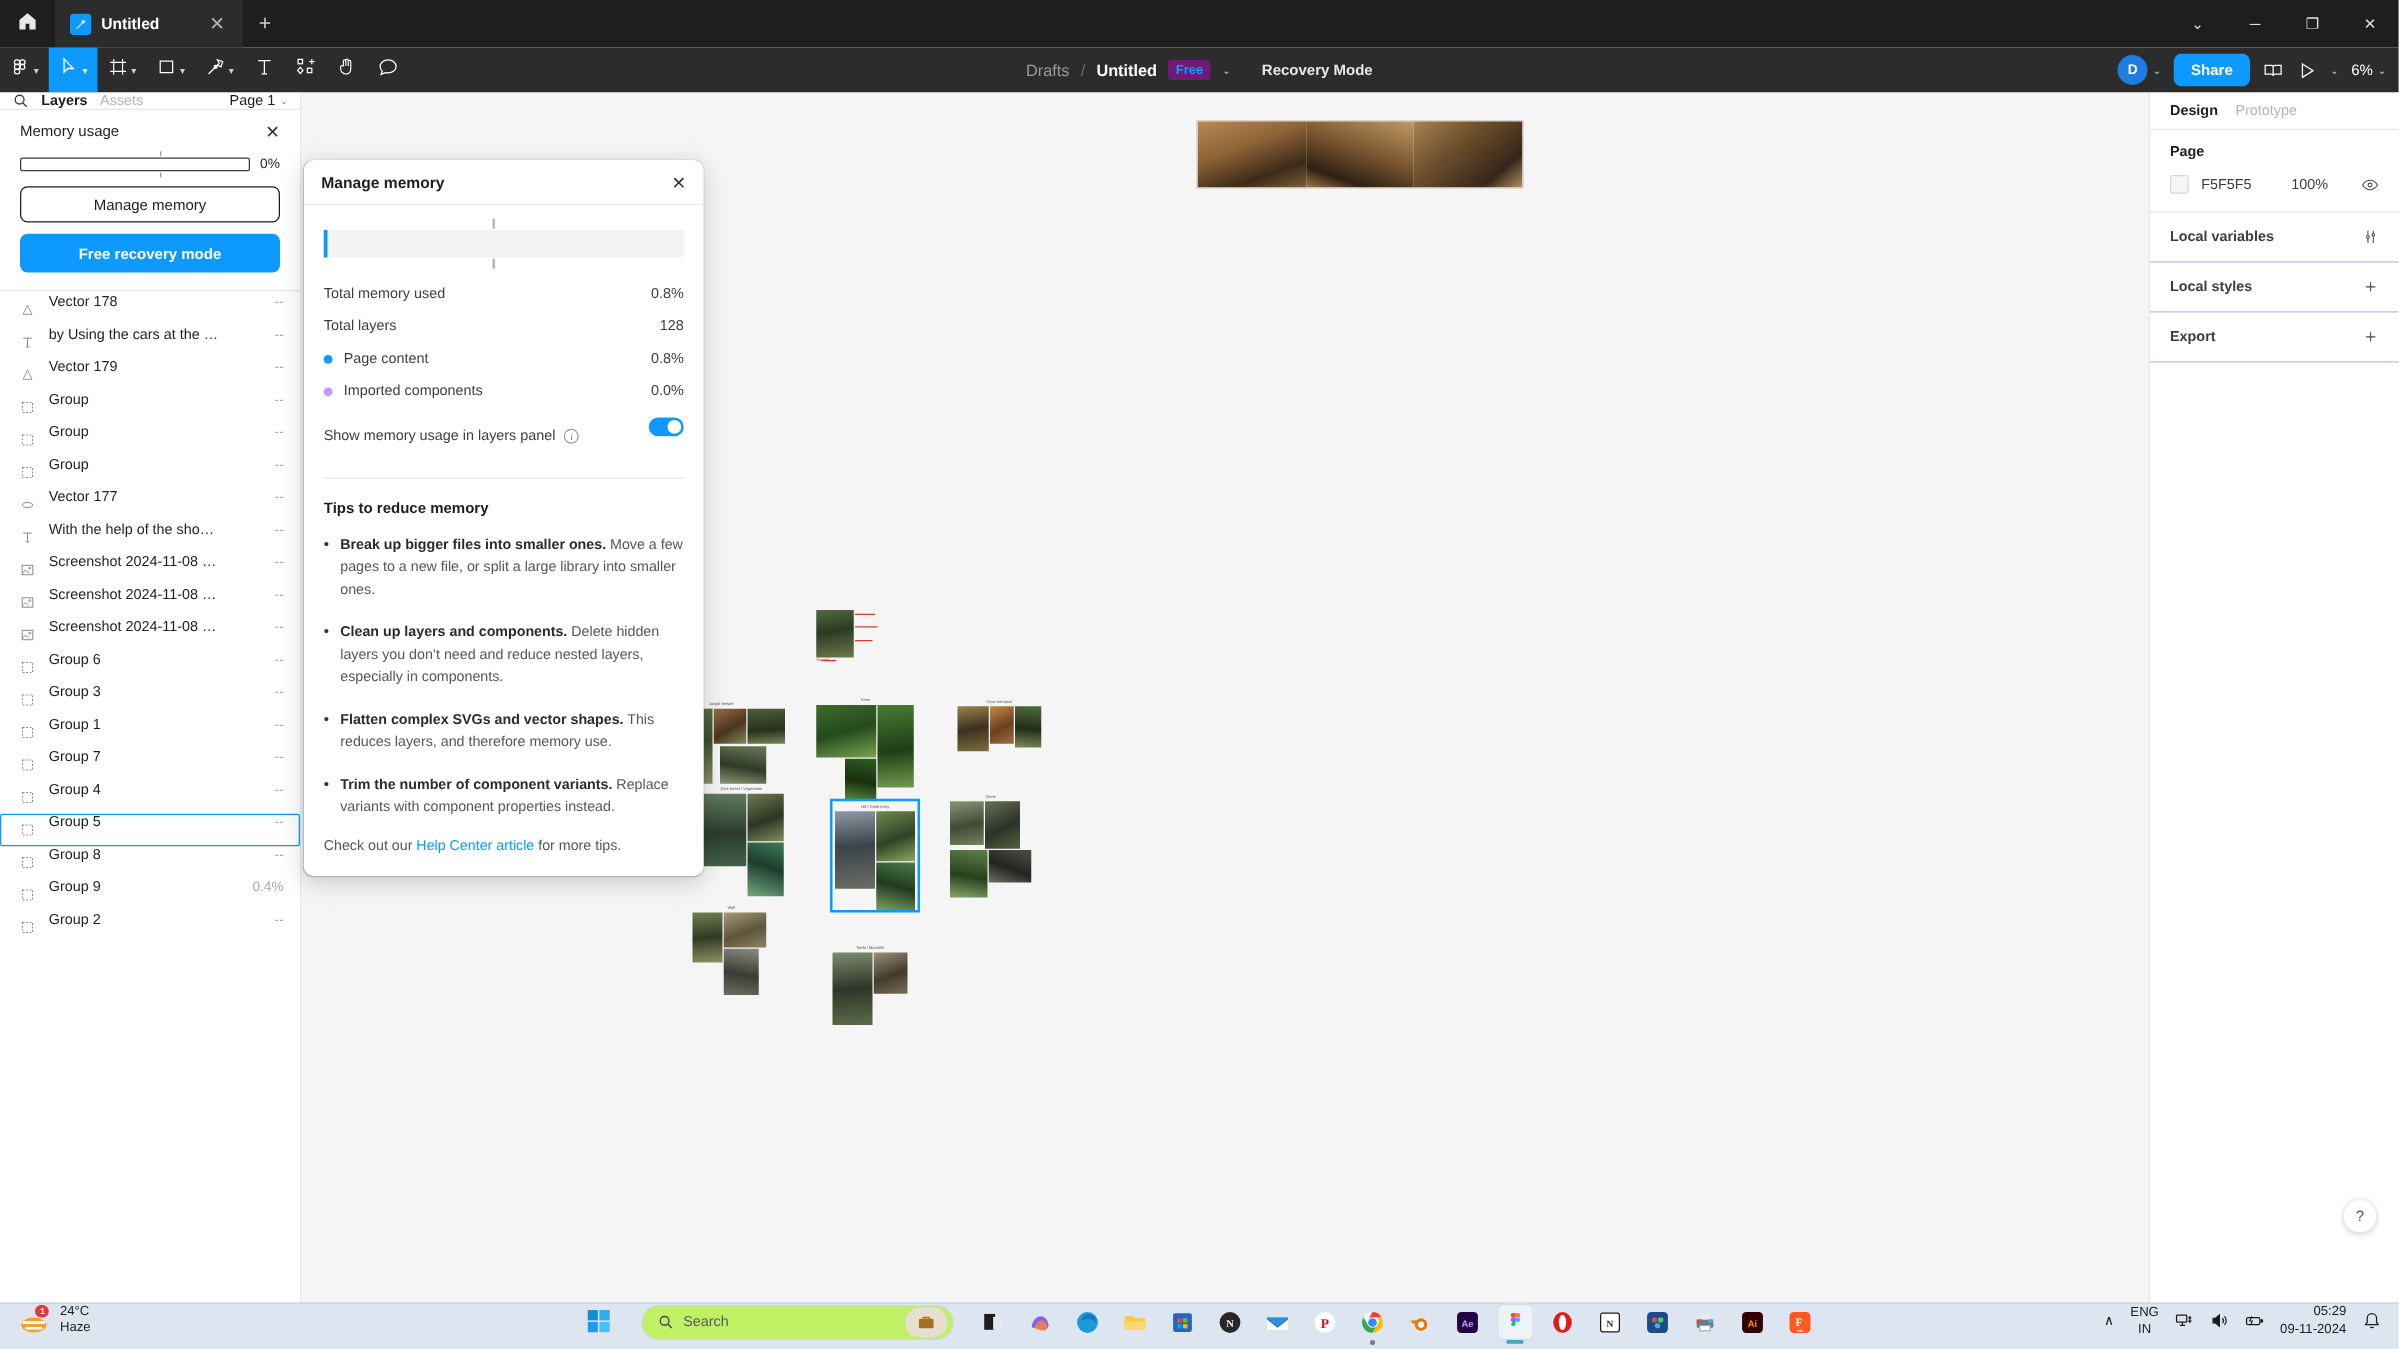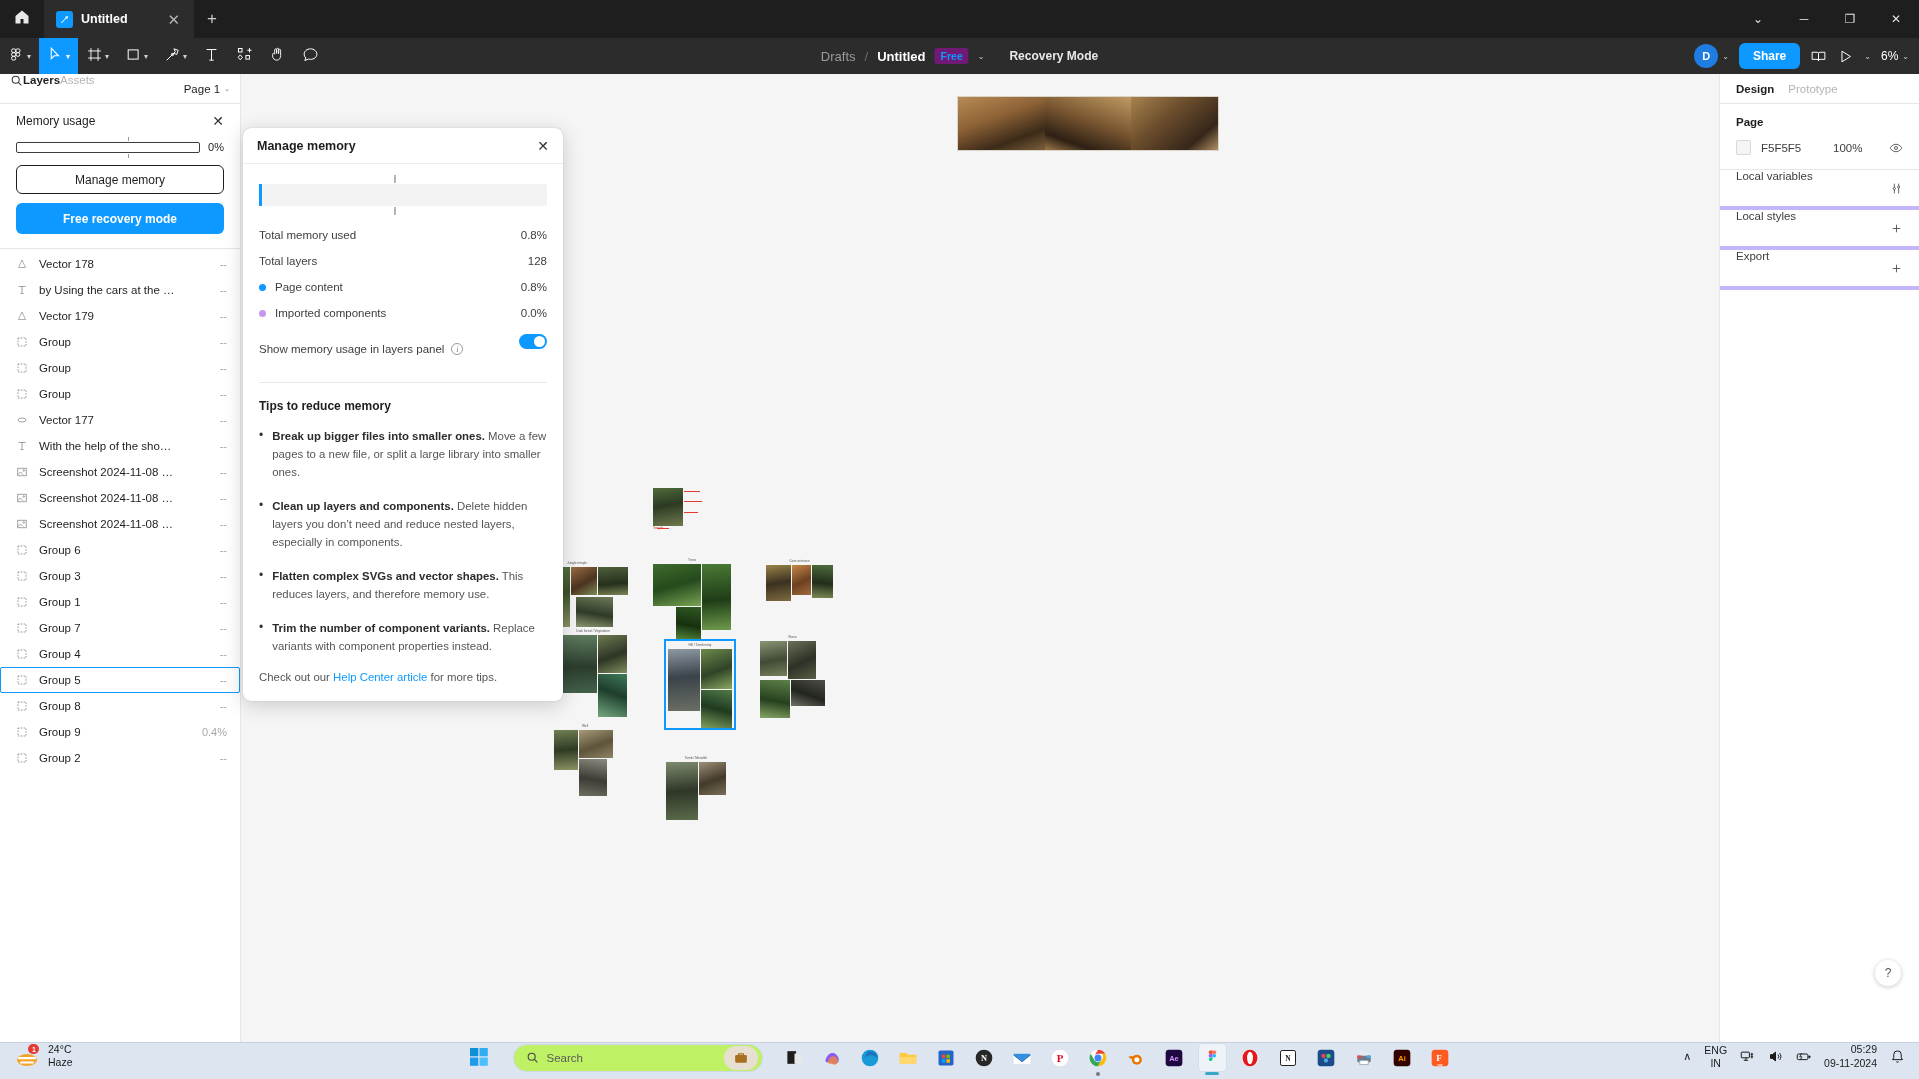--- a/index.html
+++ b/index.html
@@ -89,21 +89,21 @@
   .tb-icon svg { width: 17px; height: 17px; }
   .zoom-label { color: #fff; font-size: 12px; display: flex; align-items: center; gap: 4px; }
 
   
   .left-panel {
     position: absolute; top: 74px; left: 0; width: 241px; height: 968px;
     background: #ffffff; border-right: 1px solid #e6e6e6;
     display: flex; flex-direction: column;
   }
   .lp-tabs {
-    height: 30px; display: flex; padding: 0 10px;
+    height: 14px; display: flex; align-items: center; gap: 10px; padding: 0 10px;
     border-bottom: 1px solid #e6e6e6;
   }
   .lp-tabs .search-ic { color: #4a4a4a; display: flex; }
   .lp-tabs .search-ic svg { width: 13px; height: 13px; }
   .lp-tab { font-size: 11.5px; color: #b3b3b3; }
   .lp-tab.active { color: #1e1e1e; font-weight: bold; }
   .lp-page { margin-left: auto; font-size: 11.5px; color: #1e1e1e; display:flex; align-items:center; gap:4px;}
   .lp-page .caret2 { font-size:7px; color:#7a7a7a; }
 
   .mem-card {
@@ -129,21 +129,21 @@
     font-family: "Liberation Sans", sans-serif; margin-bottom: 9px;
   }
   .btn-exit {
     width: 100%; height: 31px; border: none; border-radius: 6px;
     background: #0d99ff; font-size: 12px; font-weight: bold; color: #fff; cursor: pointer;
     font-family: "Liberation Sans", sans-serif;
   }
 
   .layer-list { flex: 1; overflow: hidden; padding-top: 2px; }
   .layer-row {
-    height: 26px; display: flex; align-items: center; gap: 10px;
+    height: 26px; display: flex; gap: 10px;
     padding: 0 12px 0 14px; font-size: 11.5px; color: #1e1e1e;
     border: 1px solid transparent; border-radius: 2px;
   }
   .layer-row.selected { border-color: #0d99ff; }
   .layer-ic { width: 14px; color: #8a8a8a; display: flex; align-items: center; justify-content: center;}
   .layer-ic svg { width: 12px; height: 12px; }
   .layer-name { flex: 1; overflow: hidden; white-space: nowrap; text-overflow: ellipsis; }
   .layer-val { color: #a8a8a8; font-size: 11px; }
 
   
@@ -218,22 +218,22 @@
   .rp-tab.active { color: #1e1e1e; font-weight: bold; }
   .rp-section { padding: 12px 16px 14px 16px; border-bottom: 1px solid #e6e6e6; }
   .rp-sec-title { font-size: 11.5px; font-weight: bold; color: #1e1e1e; margin-bottom: 12px; }
   .rp-fill-row { display: flex; align-items: center; gap: 10px; font-size: 11.5px; color: #3d3d3d; }
   .swatch { width: 15px; height: 15px; border: 1px solid #d8d8d8; border-radius: 2px; background: #f5f5f5; }
   .rp-fill-row .hex { width: 62px; }
   .rp-fill-row .op { flex: 1; }
   .eye { color: #4a4a4a; display: flex; }
   .eye svg { width: 14px; height: 14px; }
   .rp-row {
-    height: 40px; display: flex; justify-content: space-between;
-    padding: 0 16px; border-bottom: 4px solid #c4b5fd; font-size: 11.5px; color: #3d3d3d;
+    height: 40px; display: flex; align-items: center; justify-content: space-between;
+    padding: 0 16px; border-bottom: 1px solid #c4b5fd; font-size: 11.5px; color: #3d3d3d; font-weight: bold;
   }
   .rp-row .act { color: #4a4a4a; font-size: 14px; display: flex; align-items: center;}
   .rp-row .act svg { width: 13px; height: 13px; }
 
   .help-fab {
     position: absolute; right: 18px; bottom: 56px; width: 26px; height: 26px;
     border-radius: 50%; background: #ffffff; box-shadow: 0 1px 5px rgba(0,0,0,0.22);
     display: flex; align-items: center; justify-content: center;
     font-size: 12px; color: #555;
   }

